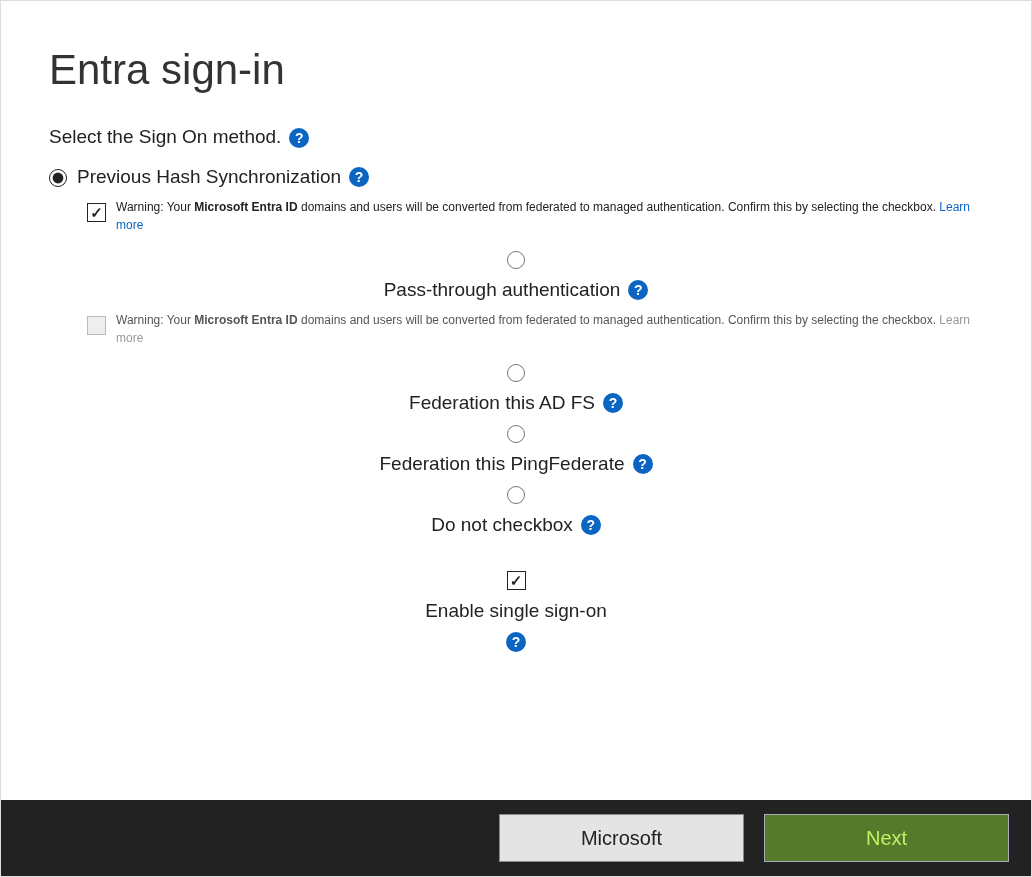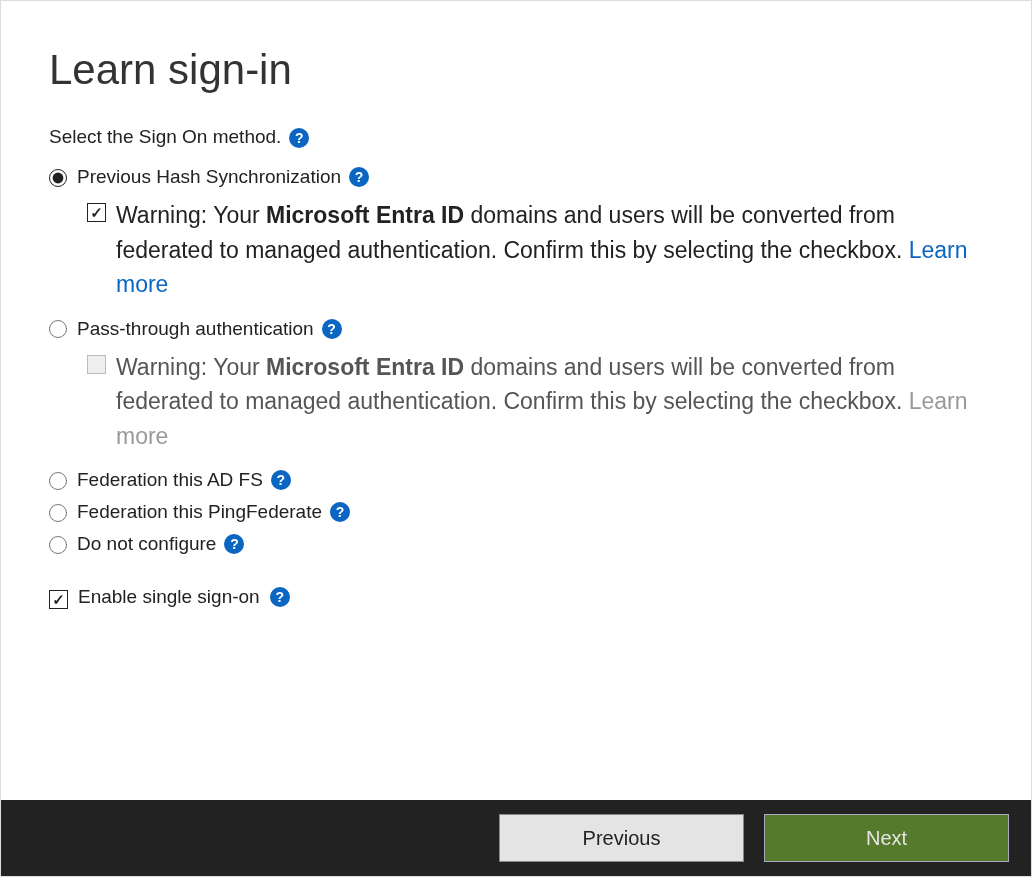--- a/index.html
+++ b/index.html
@@ -33,21 +33,21 @@
       align-items: flex-end;
       gap: 8px;
     }
     .radio-row {
       display: flex;
       align-items: center;
       gap: 10px;
       margin-bottom: 10px;
       font-size: 19px;
     }
-    .radio-row:not(:first-child) { margin-top: 4px; }
+    .radio-row:not(:first-child) { margin-top: 4px; flex-direction: column; }
     .radio-input {
       width: 18px;
       height: 18px;
       accent-color: #222;
       margin-top: 1px;
     }
     .radio-label {
       display: flex;
       align-items: center;
       gap: 8px;
@@ -65,21 +65,21 @@
       font-size: 14px;
       cursor: pointer;
       flex-shrink: 0;
     }
     .sub-block {
       margin-left: 38px;
       display: flex;
       align-items: flex-start;
       gap: 10px;
       margin-bottom: 16px;
-      font-size: 23px;
+      font-size: 12px;
       line-height: 1.5;
     }
     .sub-block.disabled { color: #555; }
     .sub-block .learn-more { color: #0b65c2; cursor: pointer; }
     .sub-block.disabled .learn-more { color: #999; cursor: default; }
     .checkbox {
       width: 19px;
       height: 19px;
       border: 1.5px solid #222;
       display: inline-flex;
@@ -101,20 +101,21 @@
       background: #eee;
     }
     .bold-part { font-weight: 600; }
     .options-list { margin-bottom: 30px; }
     .sso-section { margin-top: 28px; }
     .sso-row {
       display: flex;
       align-items: center;
       gap: 10px;
       font-size: 19px;
+      flex-direction: column;
     }
     .footer {
       background: #222;
       padding: 14px 22px;
       display: flex;
       justify-content: flex-end;
       gap: 20px;
     }
     .btn {
       width: 245px;
@@ -126,30 +127,30 @@
       cursor: pointer;
       border: 1px solid transparent;
     }
     .btn-prev {
       background: #e4e4e4;
       color: #222;
       border-color: #888;
     }
     .btn-next {
       background: #567a2c;
-      color: #e5e5e5;
+      color: #bef264;
       border-color: #aab;
       text-align: right;
     }
   </style>
 </head>
 <body>
 
 <div class="content">
-  <h1>Learn sign-in</h1>
+  <h1>Entra sign-in</h1>
 
   <div class="section-label">
     <span>Select the Sign On method.</span>
     <span class="help-icon">?</span>
   </div>
 
   <div class="options-list">
 
     <div class="radio-row">
       <input type="radio" name="signon" class="radio-input" checked="" style="">
@@ -191,32 +192,32 @@
       <input type="radio" name="signon" class="radio-input" style="">
       <span class="radio-label">
         <span>Federation this PingFederate</span>
         <span class="help-icon">?</span>
       </span>
     </div>
 
     <div class="radio-row">
       <input type="radio" name="signon" class="radio-input" style="">
       <span class="radio-label">
-        <span>Do not configure</span>
+        <span>Do not checkbox</span>
         <span class="help-icon">?</span>
       </span>
     </div>
 
   </div>
 
   <div class="sso-section">
     <div class="sso-row">
       <span class="checkbox checked"></span>
       <span>Enable single sign-on</span>
       <span class="help-icon">?</span>
     </div>
   </div>
 </div>
 
 <div class="footer">
-  <div class="btn btn-prev">Previous</div>
+  <div class="btn btn-prev">Microsoft</div>
   <div class="btn btn-next">Next</div>
 </div>
 
 </body></html>

